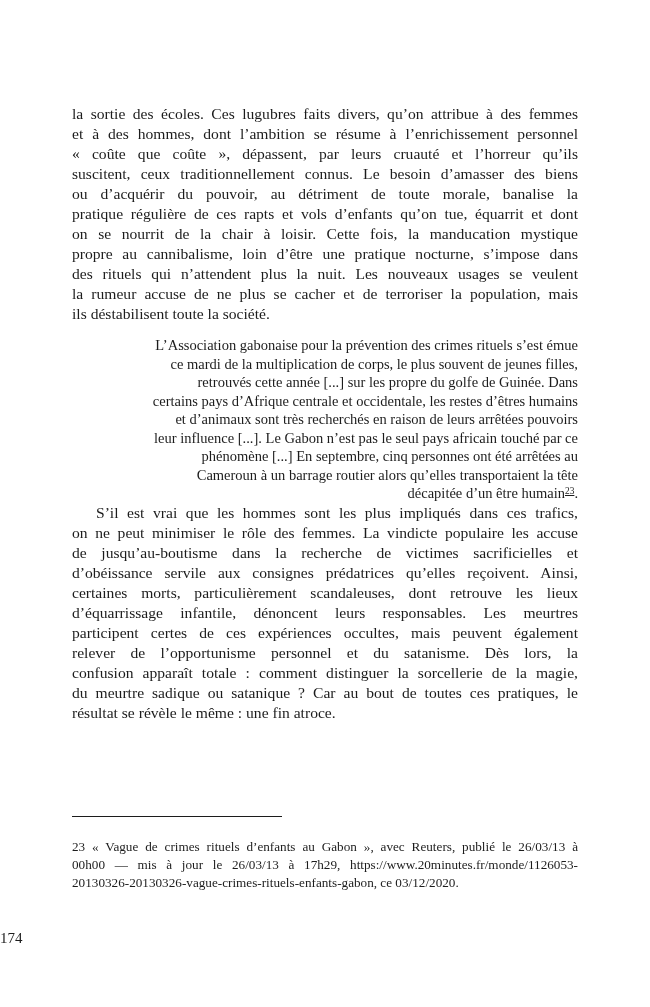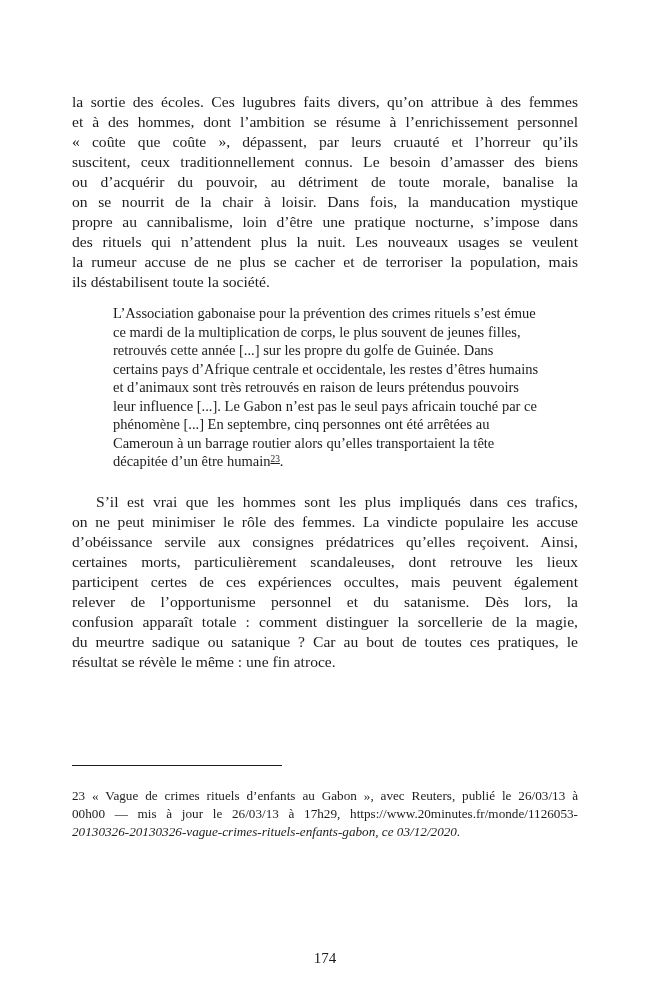--- a/index.html
+++ b/index.html
@@ -11,21 +11,21 @@
     height: 1007px;
     background: #ffffff;
     position: relative;
     font-family: "Liberation Serif", "DejaVu Serif", serif;
     color: #1c1c1c;
     overflow: hidden;
   }
   .page-content {
     position: absolute;
     left: 72px;
-    top: 92px;
+    top: 104px;
     width: 506px;
   }
   .body-par {
     font-size: 15.6px;
   }
   .body-par .line {
     height: 20px;
     line-height: 20px;
     text-align: justify;
     text-align-last: justify;
@@ -38,55 +38,53 @@
     text-indent: 24px;
   }
   .block-quote {
     margin-left: 41px;
     margin-top: 12px;
     font-size: 14.5px;
   }
   .block-quote .line {
     height: 18.5px;
     line-height: 18.5px;
-    text-align: left;
+    text-align: right;
   }
   .par2 {
-    margin-top: 21px;
+    margin-top: 0;
   }
   .footnote-rule {
     margin-top: 93px;
     width: 210px;
     border: none;
     border-top: 1.5px solid #1c1c1c;
     margin-left: 0;
   }
   .footnote {
     margin-top: 21px;
     font-size: 13.2px;
   }
   .footnote .line {
     height: 18px;
     line-height: 18px;
     text-align: justify;
     text-align-last: justify;
   }
   .footnote .line.last {
     text-align-last: left;
-    font-style: italic;
   }
   .page-number {
     position: absolute;
     left: 0;
     top: 929px;
     width: 650px;
-    text-align: center;
+    text-align: left;
     font-size: 15px;
     line-height: 18px;
-    margin-top: 20px;
   }
   sup {
     font-size: 0.65em;
     line-height: 0;
     vertical-align: baseline;
     position: relative;
     top: -0.45em;
     text-decoration: underline;
   }
 </style>
@@ -94,44 +92,47 @@
 <body>
 
 <div class="page-content">
 
   <div class="body-par">
       <div class="line">la sortie des écoles. Ces lugubres faits divers, qu’on attribue à des femmes</div>
       <div class="line">et à des hommes, dont l’ambition se résume à l’enrichissement personnel</div>
       <div class="line">« coûte que coûte », dépassent, par leurs cruauté et l’horreur qu’ils</div>
       <div class="line">suscitent, ceux traditionnellement connus. Le besoin d’amasser des biens</div>
       <div class="line">ou d’acquérir du pouvoir, au détriment de toute morale, banalise la</div>
-      <div class="line">on se nourrit de la chair à loisir. Dans fois, la manducation mystique</div>
+      <div class="line">pratique régulière de ces rapts et vols d’enfants qu’on tue, équarrit et dont</div>
+      <div class="line">on se nourrit de la chair à loisir. Cette fois, la manducation mystique</div>
       <div class="line">propre au cannibalisme, loin d’être une pratique nocturne, s’impose dans</div>
       <div class="line">des rituels qui n’attendent plus la nuit. Les nouveaux usages se veulent</div>
       <div class="line">la rumeur accuse de ne plus se cacher et de terroriser la population, mais</div>
       <div class="line last">ils déstabilisent toute la société.</div>
     </div>
 
   <div class="block-quote">
       <div class="line">L’Association gabonaise pour la prévention des crimes rituels s’est émue</div>
       <div class="line">ce mardi de la multiplication de corps, le plus souvent de jeunes filles,</div>
       <div class="line">retrouvés cette année [...] sur les propre du golfe de Guinée. Dans</div>
       <div class="line">certains pays d’Afrique centrale et occidentale, les restes d’êtres humains</div>
-      <div class="line">et d’animaux sont très retrouvés en raison de leurs prétendus pouvoirs</div>
+      <div class="line">et d’animaux sont très recherchés en raison de leurs arrêtées pouvoirs</div>
       <div class="line">leur influence [...]. Le Gabon n’est pas le seul pays africain touché par ce</div>
       <div class="line">phénomène [...] En septembre, cinq personnes ont été arrêtées au</div>
       <div class="line">Cameroun à un barrage routier alors qu’elles transportaient la tête</div>
       <div class="line last">décapitée d’un être humain<sup>23</sup>.</div>
     </div>
 
   <div class="body-par par2 indent-first">
       <div class="line">S’il est vrai que les hommes sont les plus impliqués dans ces trafics,</div>
       <div class="line">on ne peut minimiser le rôle des femmes. La vindicte populaire les accuse</div>
+      <div class="line">de jusqu’au-boutisme dans la recherche de victimes sacrificielles et</div>
       <div class="line">d’obéissance servile aux consignes prédatrices qu’elles reçoivent. Ainsi,</div>
       <div class="line">certaines morts, particulièrement scandaleuses, dont retrouve les lieux</div>
+      <div class="line">d’équarrissage infantile, dénoncent leurs responsables. Les meurtres</div>
       <div class="line">participent certes de ces expériences occultes, mais peuvent également</div>
       <div class="line">relever de l’opportunisme personnel et du satanisme. Dès lors, la</div>
       <div class="line">confusion apparaît totale : comment distinguer la sorcellerie de la magie,</div>
       <div class="line">du meurtre sadique ou satanique ? Car au bout de toutes ces pratiques, le</div>
       <div class="line last">résultat se révèle le même : une fin atroce.</div>
     </div>
 
   <hr class="footnote-rule">
 
   <div class="footnote">

